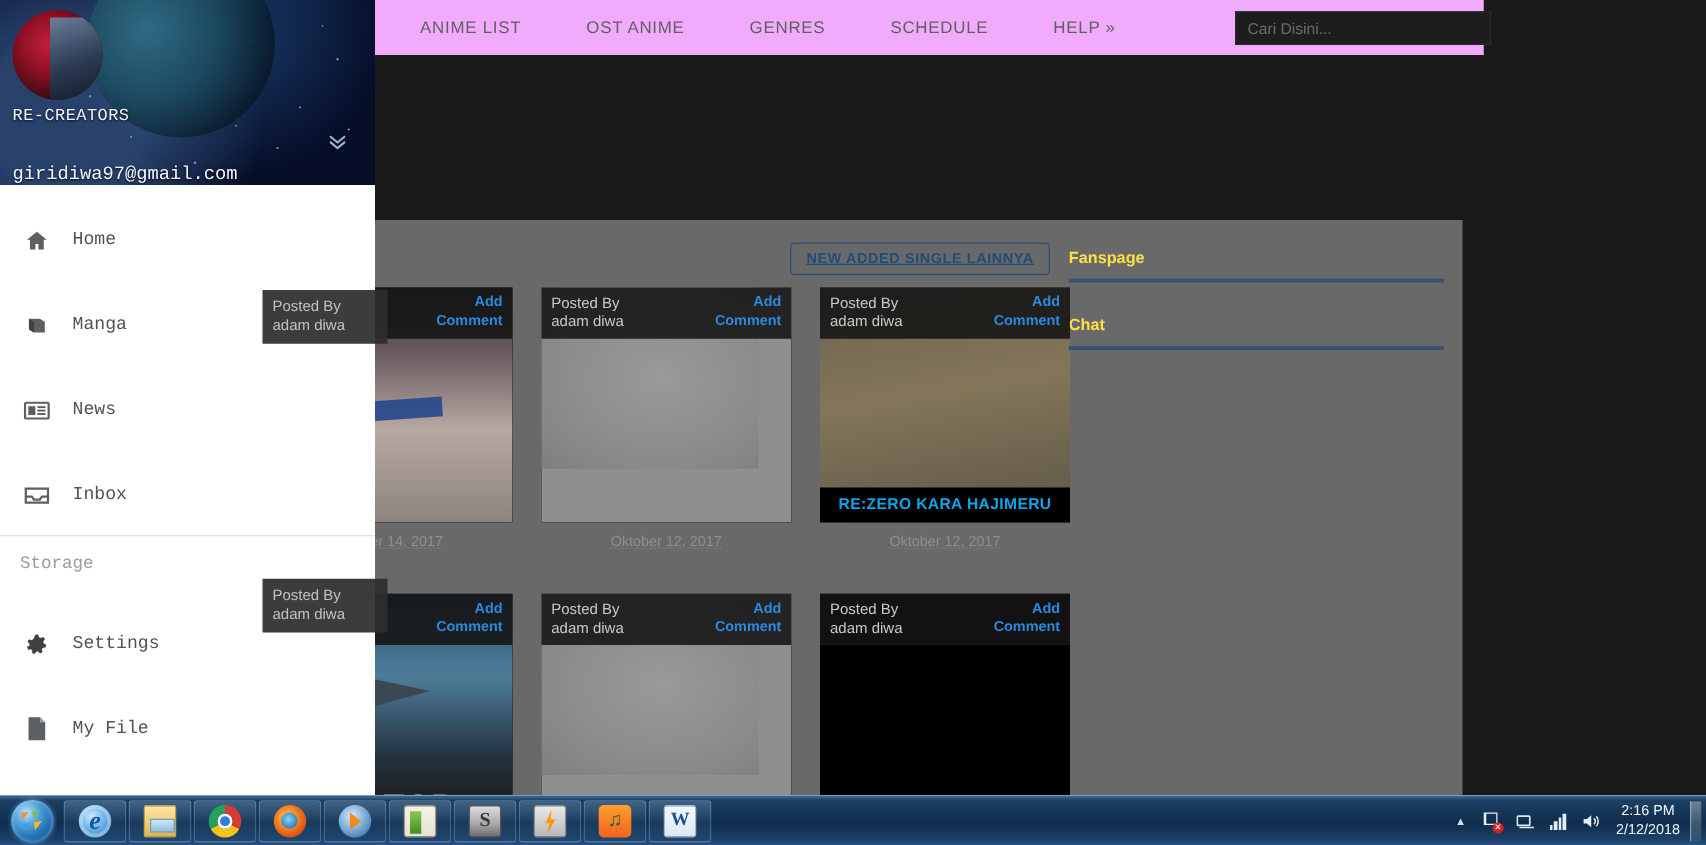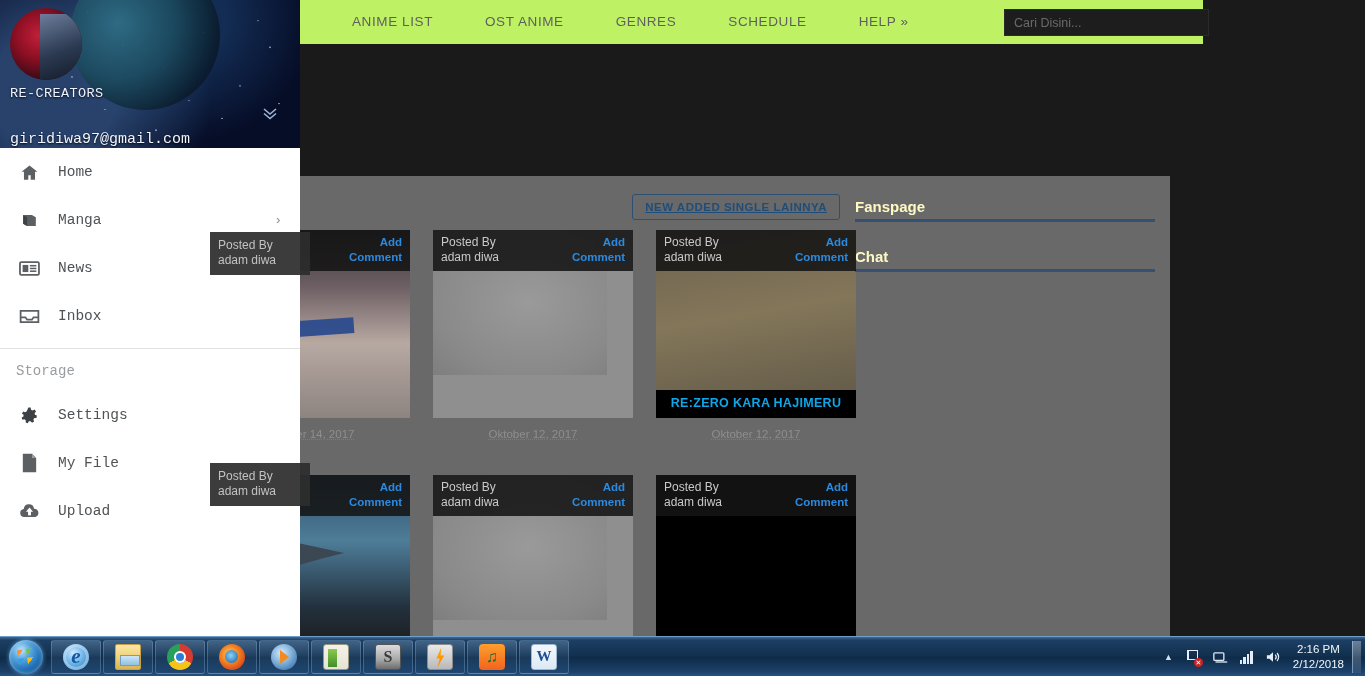--- a/index.html
+++ b/index.html
@@ -12,22 +12,22 @@
   #screen { position: relative; width: 1365px; height: 676px; overflow: hidden; }
 
   
   #page {
     position: absolute; left: 0; top: 0; width: 1365px; height: 636px;
     background: #1a1a1a; overflow: hidden;
   }
 
   
   #topnav {
-    position: absolute; left: 16px; top: 0; width: 1187px; height: 44px;
-    background: #bef264;
+    position: absolute; left: 0; top: 0; width: 1187px; height: 44px;
+    background: #f0abfc;
   }
   #topnav .navlinks {
     position: absolute; left: 310px; top: 0; height: 44px;
     display: flex; align-items: center; gap: 0px;
   }
   #topnav .navlink {
     color: #5f5f5f; font-size: 13.5px; letter-spacing: .6px;
     padding: 0 26px; line-height: 44px; text-decoration: none;
     white-space: nowrap; cursor: pointer;
   }
@@ -122,22 +122,22 @@
     letter-spacing: 1px;
   }
   .art-e .jet {
     position: absolute; left: 50px; top: 68px; width: 84px; height: 26px;
     background: #3c4754; clip-path: polygon(0 45%, 45% 0, 100% 38%, 72% 62%, 30% 100%);
   }
 
   
   #rightcol { position: absolute; left: 855px; top: 22px; width: 300px; }
   .widget-title {
-    color: #fef9c3; font-size: 15px; font-weight: bold;
-    padding-bottom: 4px;
+    color: #fde047; font-size: 13px; font-weight: bold;
+    padding-bottom: 10px;
   }
   .widget-rule { height: 3px; background: #355070; margin-bottom: 26px; }
 
   
   #sidebar {
     position: absolute; left: 0; top: 0; width: 300px; height: 636px;
     background: #fff; z-index: 20; font-family: Liberation Mono, monospace;
   }
   #sb-header {
     position: relative; width: 300px; height: 148px; overflow: hidden;
@@ -190,21 +190,21 @@
   #sb-email {
     position: absolute; left: 10px; top: 131px; color: #f2f5ff;
     font-size: 15px; z-index: 3; text-shadow: 0 1px 2px rgba(0,0,0,.9);
   }
   #sb-chevron {
     position: absolute; left: 263px; top: 108px; z-index: 3;
     color: #9fb4d8; font-size: 13px; cursor: pointer; line-height: 1;
   }
   .sb-item {
     position: relative; display: flex; align-items: center;
-    height: 48px; padding-left: 12px; cursor: pointer; background: #fff;
+    height: 48px; padding-left: 12px; cursor: pointer; background: #fff; margin-top: 20px;
   }
   .sb-ic {
     width: 34px; display: flex; align-items: center; justify-content: center;
     color: #5d6063;
   }
   .sb-label { color: #4f5356; font-size: 14.5px; padding-left: 12px; }
   .sb-arrow { position: absolute; right: 18px; color: #8a8d90; font-size: 13px; }
   #sb-divider { height: 1px; background: #e2e2e2; margin: 8px 0 0 0; }
   #sb-storage-label { color: #9a9da0; font-size: 14px; padding: 14px 0 12px 16px; }
 

